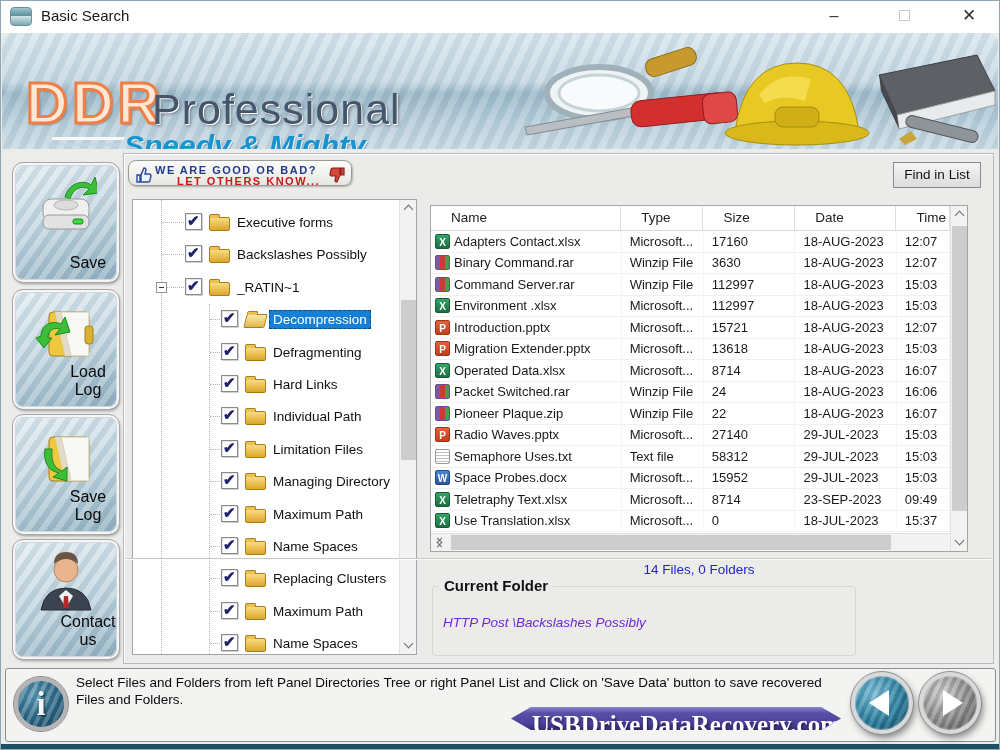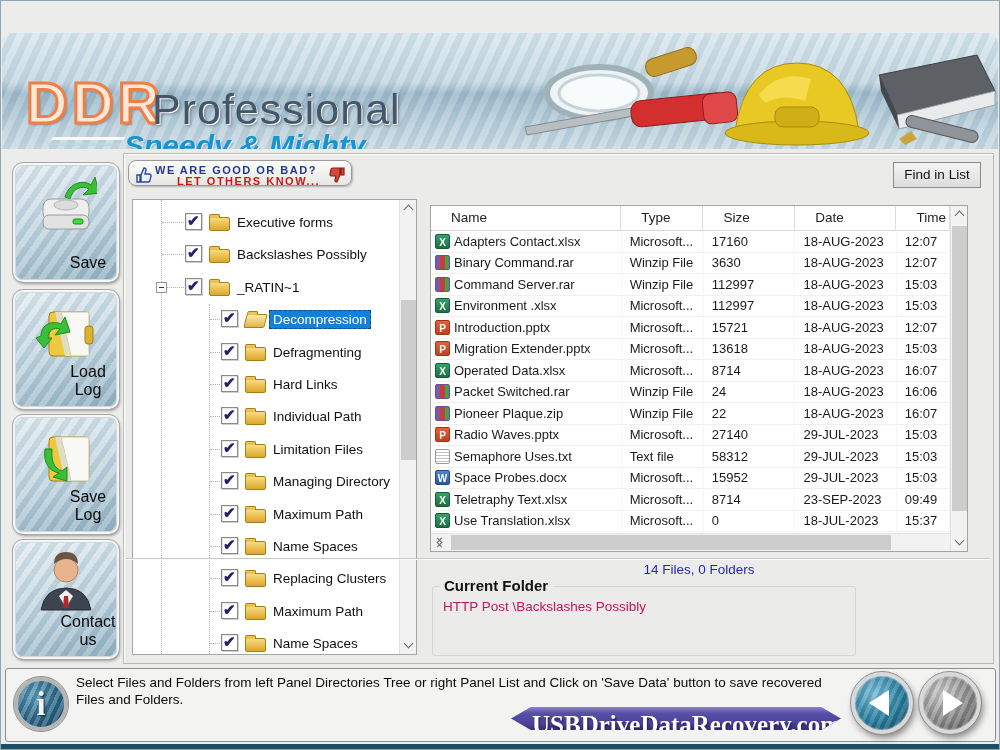--- a/index.html
+++ b/index.html
@@ -131,21 +131,21 @@
   .fi-txt   { background:repeating-linear-gradient(180deg,#fff 0 2px,#c2c2c2 2px 3px); border:1px solid #9a9a9a; }
 
   
   .status-divider { position:absolute; left:2px; right:2px; top:404px; border-top:1px solid #c9c9c7;
                     border-bottom:1px solid #fbfbfa; }
   .status { position:absolute; left:306px; top:408px; width:538px; text-align:center; font-size:13.5px; color:#2424c4; }
   .folder-group { position:absolute; left:308px; top:432px; width:424px; height:70px;
                   border:1px solid #d6d6d4; border-radius:3px; }
   .fg-legend { position:absolute; left:6px; top:-10px; background:#ebebe9; padding:0 5px;
                font-size:15px; font-weight:bold; color:#111; }
-  .fg-path { position:absolute; left:10px; top:12px; font-size:13.5px; color:#be185d; }
+  .fg-path { position:absolute; left:10px; top:28px; font-size:13.5px; color:#6d28d9;font-style:italic; }
 
   
   .footer { position:absolute; left:4px; top:667px; width:991px; height:74px; background:#f3f3f1;
             border:1px solid #8e8e8e; border-radius:3px; }
   .info-circle { position:absolute; left:8px; top:8px; width:54px; height:54px; border-radius:50%;
                  border:4px solid #b5b5b5; outline:1px solid #8a8a8a;
                  background:
                    repeating-linear-gradient(115deg, rgba(255,255,255,.2) 0 4px, rgba(20,60,90,.18) 4px 8px),
                    radial-gradient(circle at 35% 30%, #5e9cb8, #2a6583 55%, #143f58);
                  text-align:center; }
@@ -171,20 +171,27 @@
   .tri-left { left:14px; top:14px; border-right:20px solid #fff; }
   .tri-right { left:20px; top:14px; border-left:20px solid #fff; }
 
   .bottom-strip { position:absolute; left:0; top:743px; width:1000px; height:7px; background:#1b4f63; }
 </style>
 </head>
 <body>
 
 <div class="window">
 
+  <div class="titlebar">
+    <span class="app-icon"></span>
+    <span class="title-text">Basic Search</span>
+    <span class="win-btn btn-min">–</span>
+    <span class="win-btn btn-max"><span class="max-square"></span></span>
+    <span class="win-btn btn-close">✕</span>
+  </div>
 
   <div class="header">
     <span class="brand-ddr"><span class="inner">DDR</span></span>
     <span class="brand-prof">Professional</span>
     <span class="speed-lines"></span>
     <span class="tagline">Speedy &amp; Mighty</span>
     <svg class="header-art" width="490" height="112" viewBox="0 0 490 112">
 
       <g>
         <rect x="138" y="18" width="52" height="18" rx="8" transform="rotate(-18 164 27)" fill="#c79a2e" stroke="#8f6d1a"></rect>

